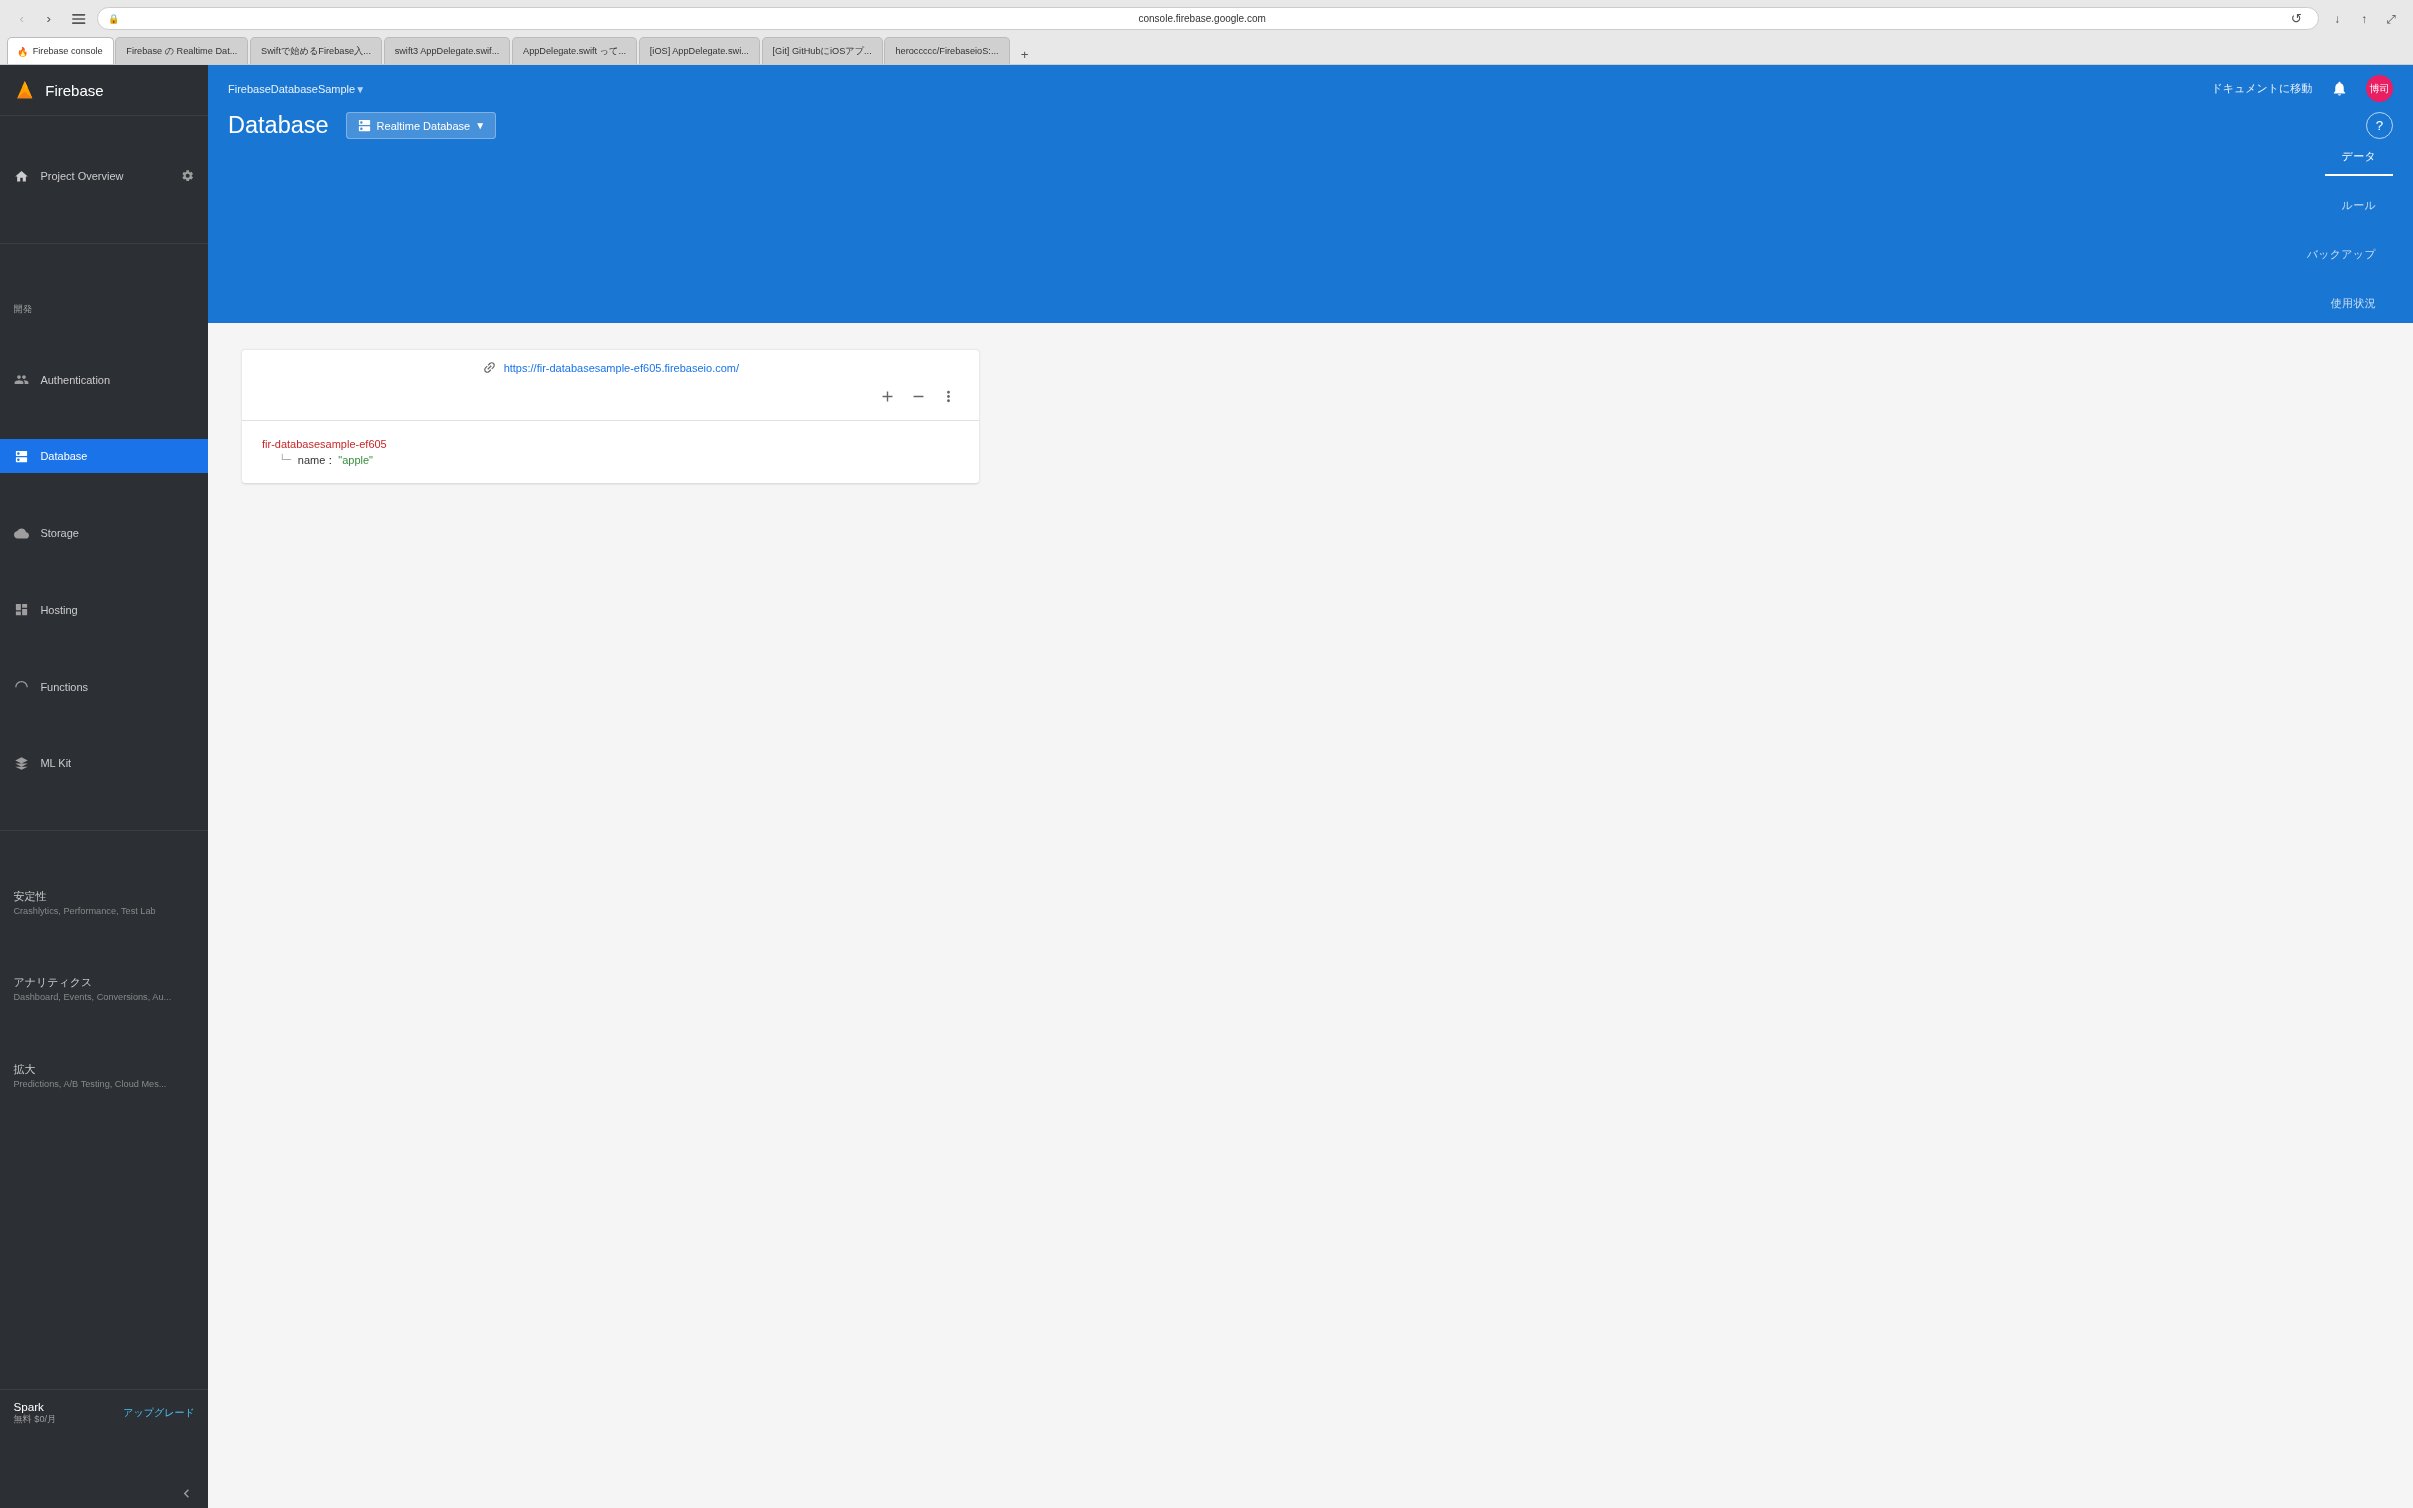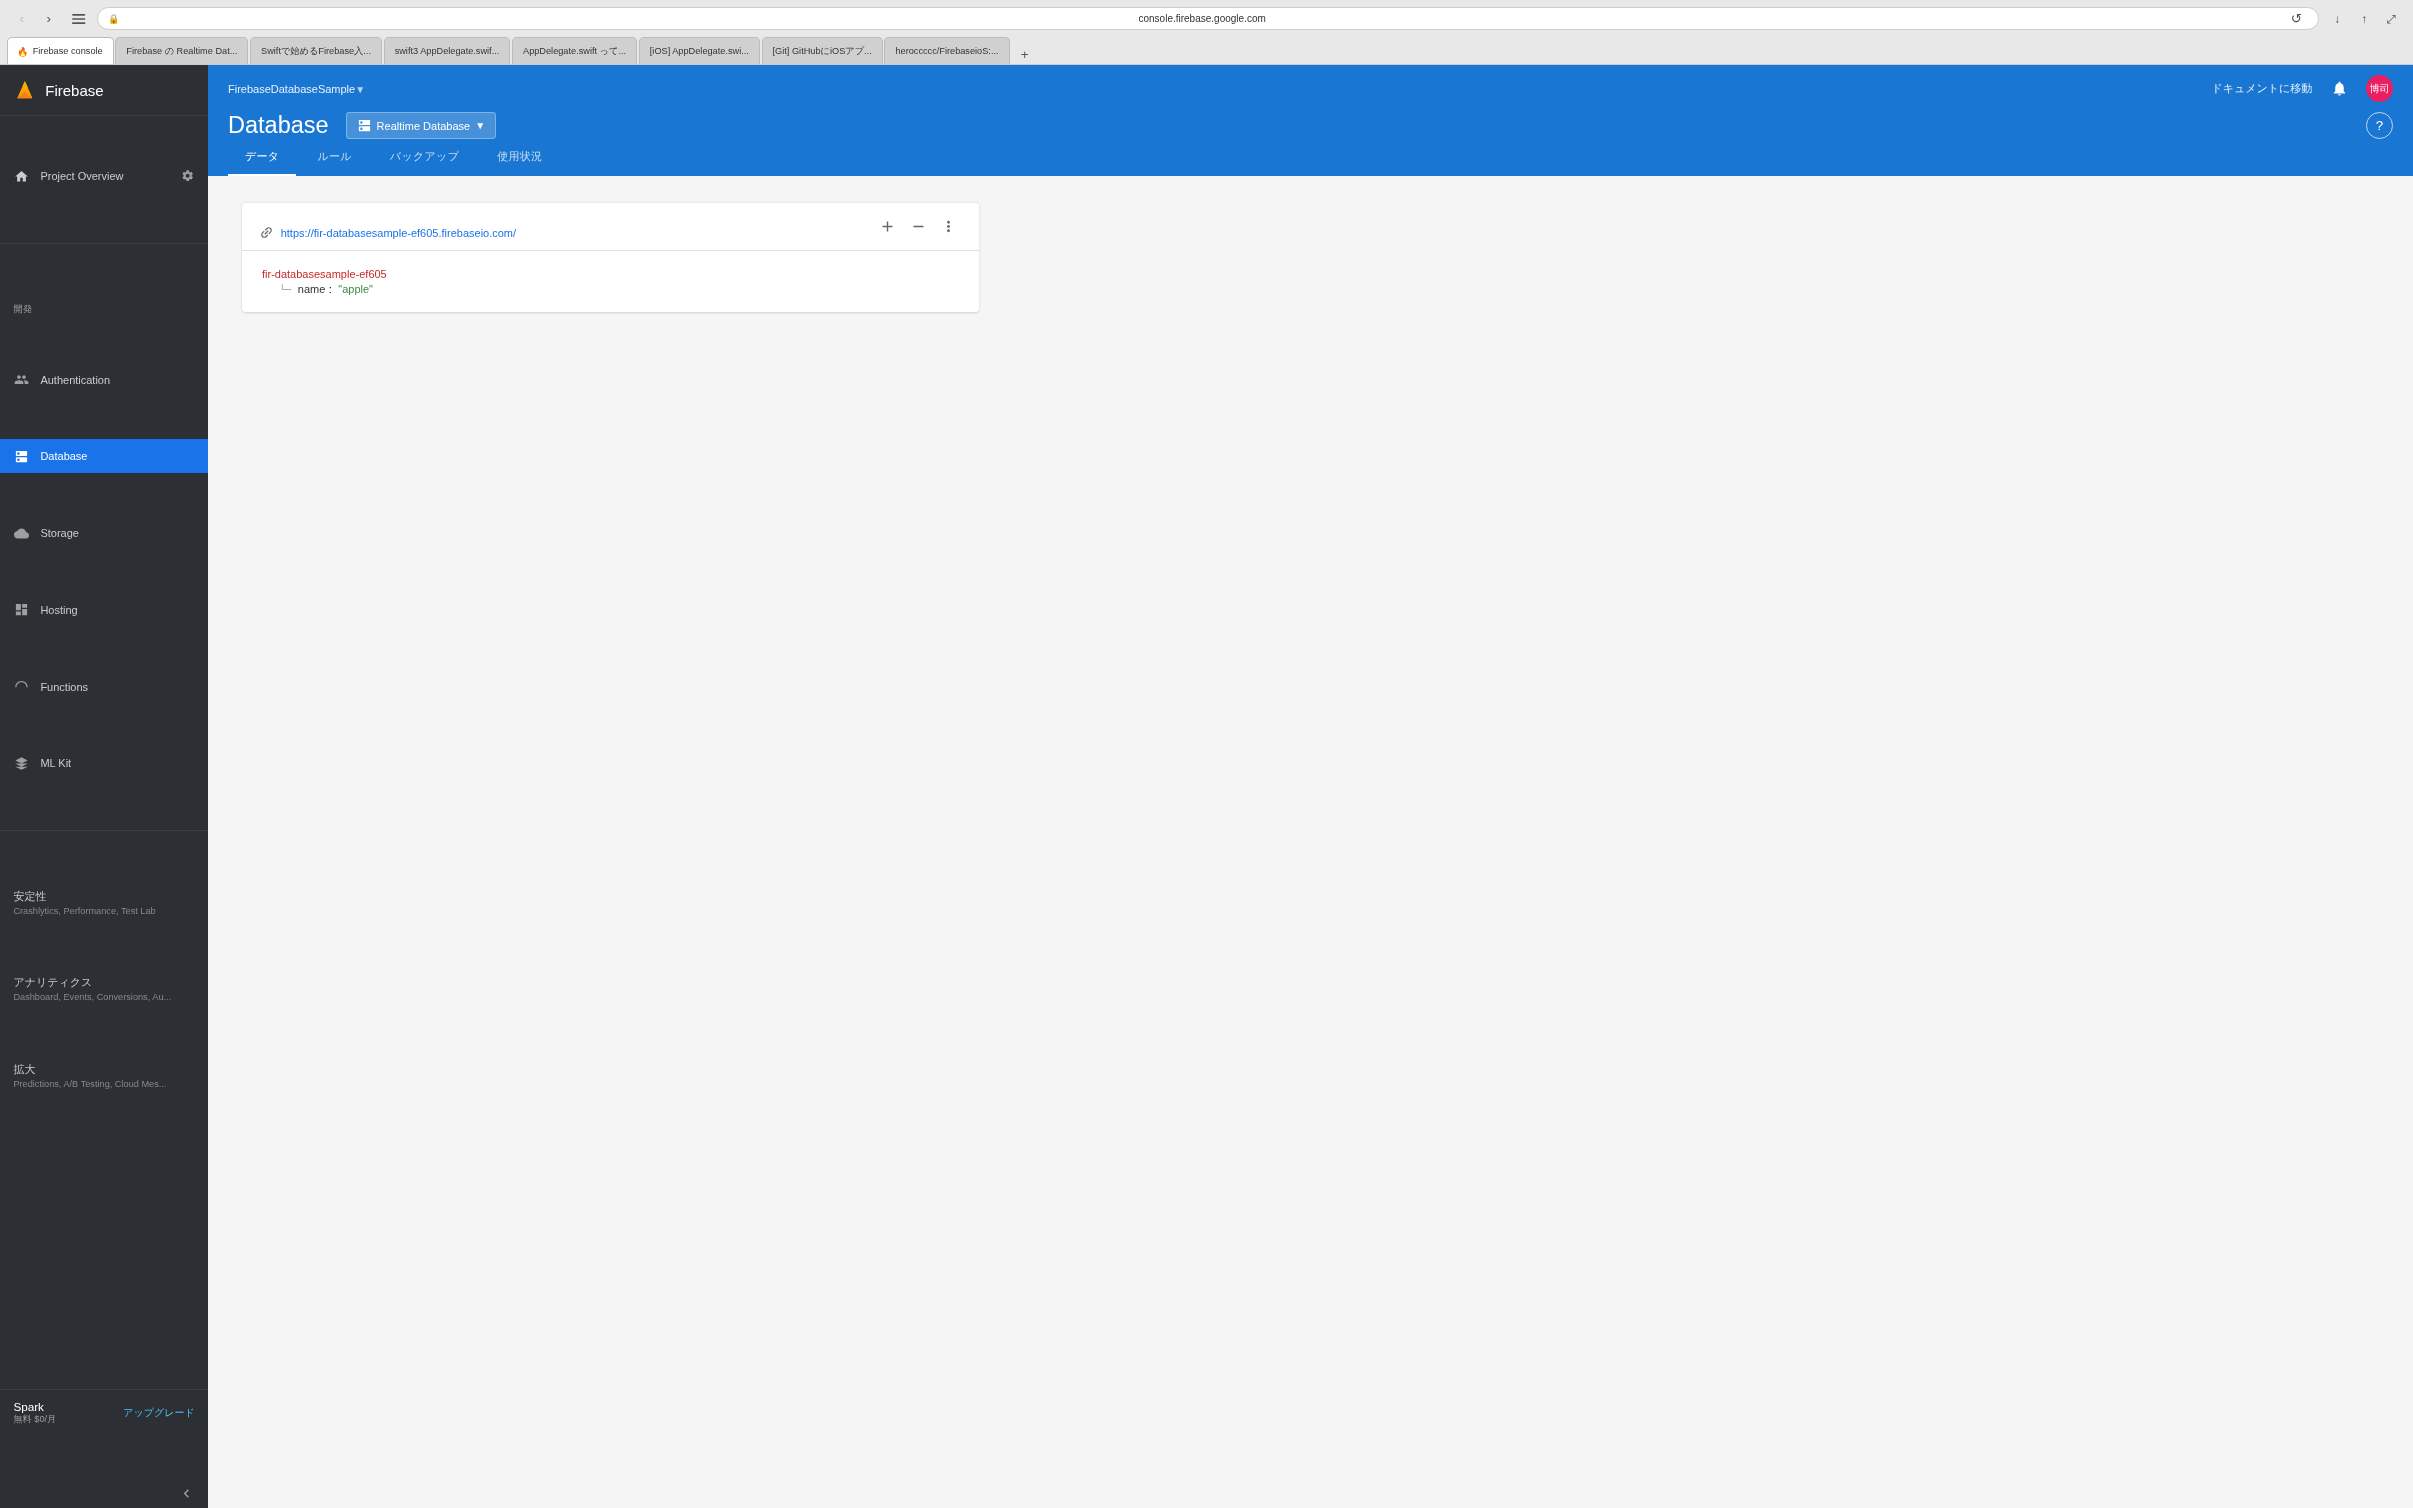--- a/index.html
+++ b/index.html
@@ -373,23 +373,24 @@
       align-items: center;
       justify-content: center;
       font-size: 13.4px;
       font-weight: 500;
     }
 
     
     .content-tabs {
       display: flex;
       align-items: flex-end;
-      gap: 4px;
+      gap: 12px;
       background: #1976d2;
       padding: 0;
+      flex-direction: column;
     }
     .content-tab {
       padding: 10px 17px;
       font-size: 11px;
       color: rgba(255,255,255,0.75);
       cursor: pointer;
       border-bottom: 2.5px solid transparent;
       transition: color 0.15s;
       font-weight: 500;
       letter-spacing: 0.3px;
@@ -410,24 +411,25 @@
     
     .db-card {
       background: white;
       border-radius: 3.4px;
       box-shadow: 0 0.8px 2.5px rgba(0,0,0,0.15);
       overflow: hidden;
       max-width: 737px;
     }
     .db-card-header {
       display: flex;
-      align-items: flex-end;
+      align-items: center;
       padding: 10px 17px;
       border-bottom: 0.8px solid #e0e0e0;
       gap: 8.4px;
+      flex-direction: column;
     }
     .db-url-link {
       display: flex;
       align-items: center;
       gap: 6.7px;
       flex: 1;
     }
     .link-icon {
       color: #666;
       font-size: 13.4px;

